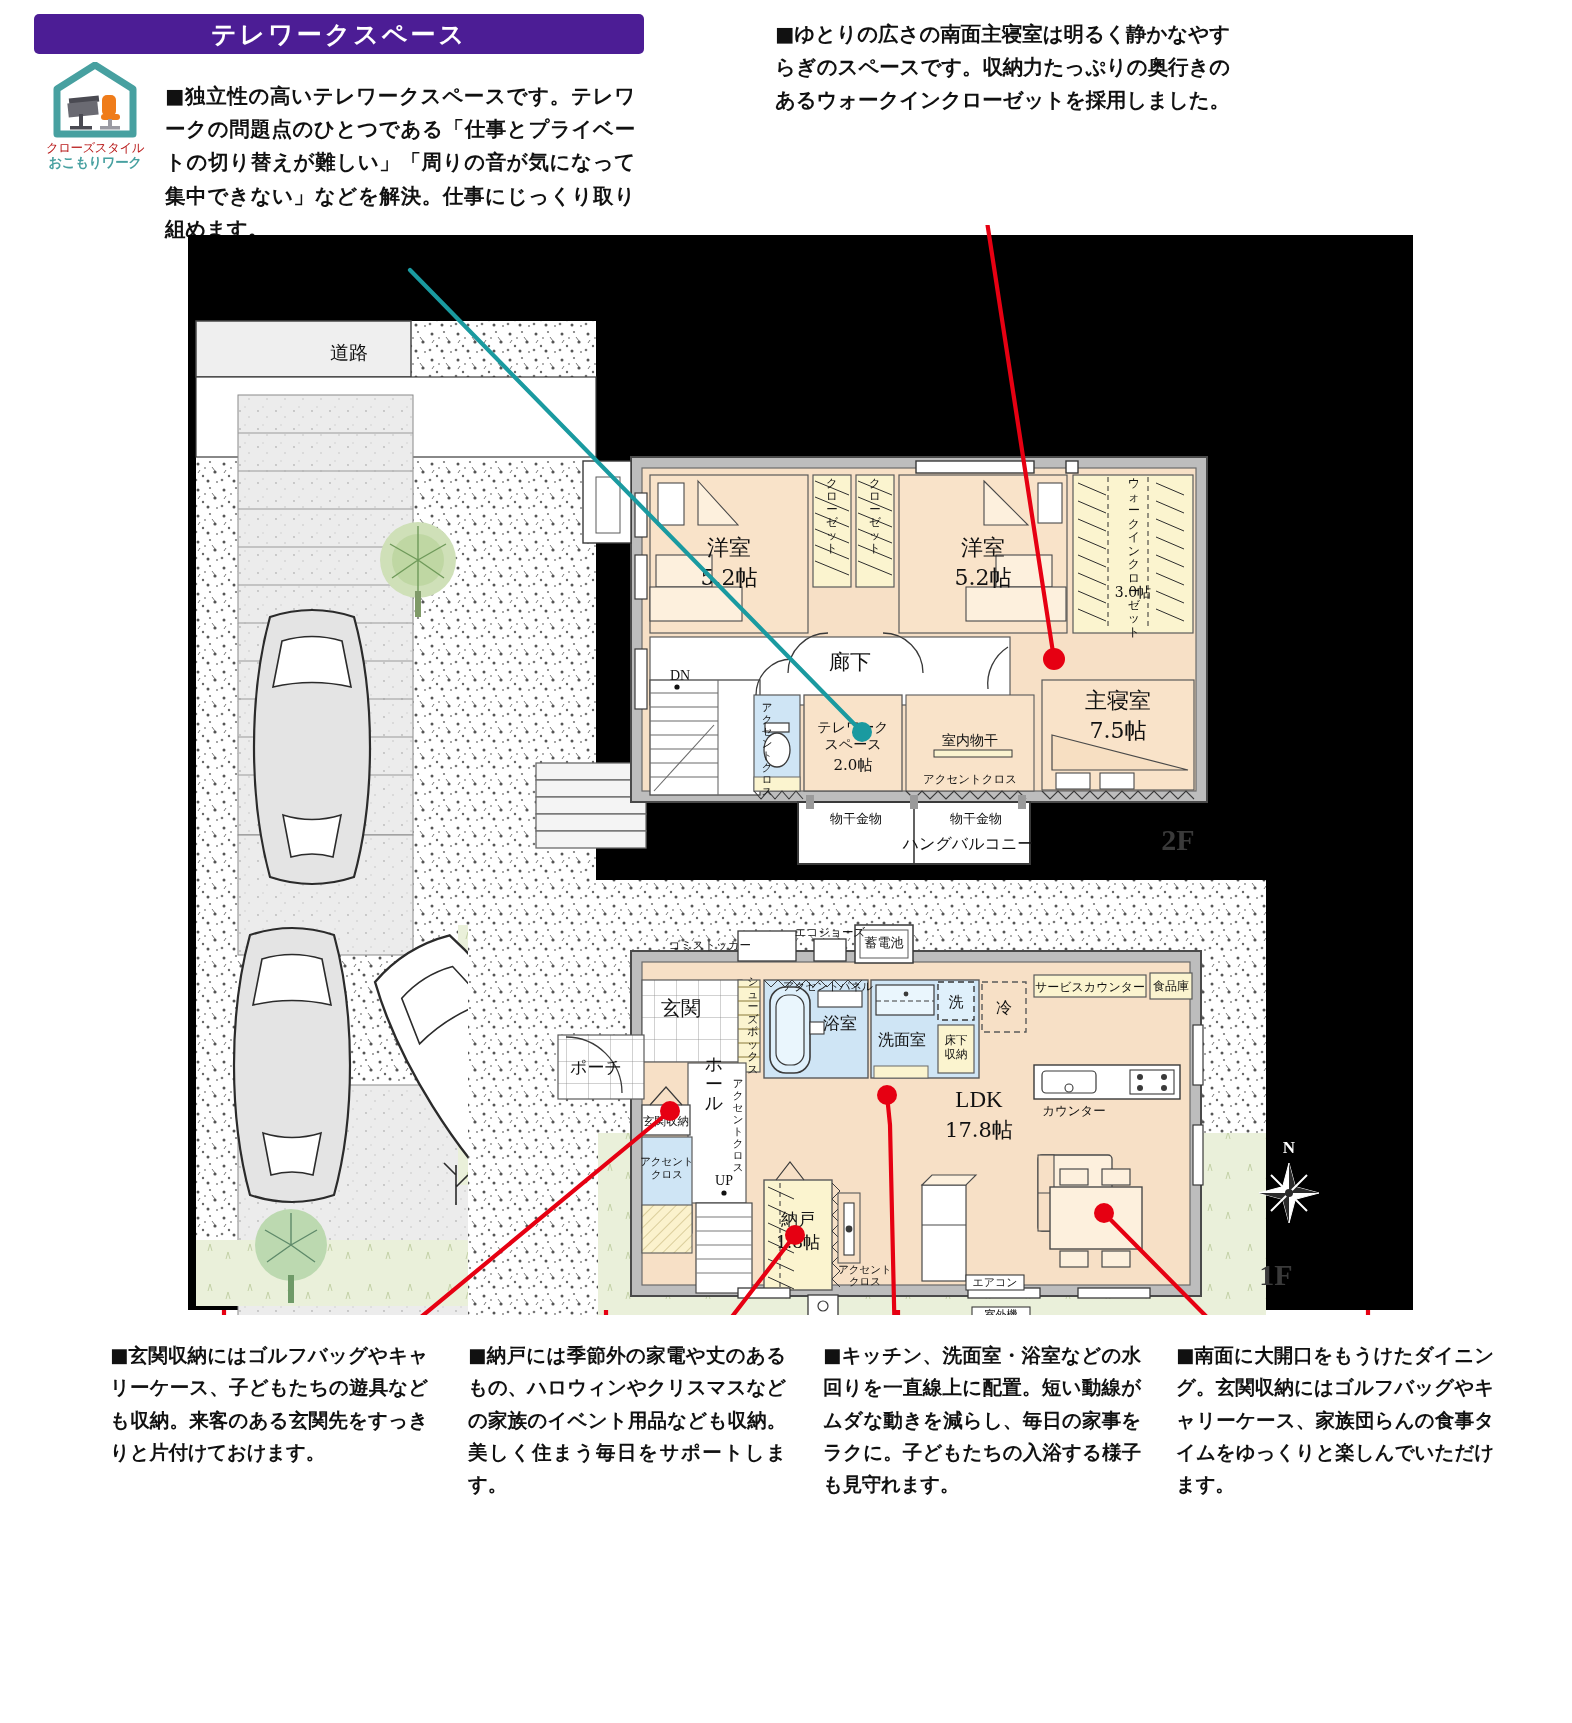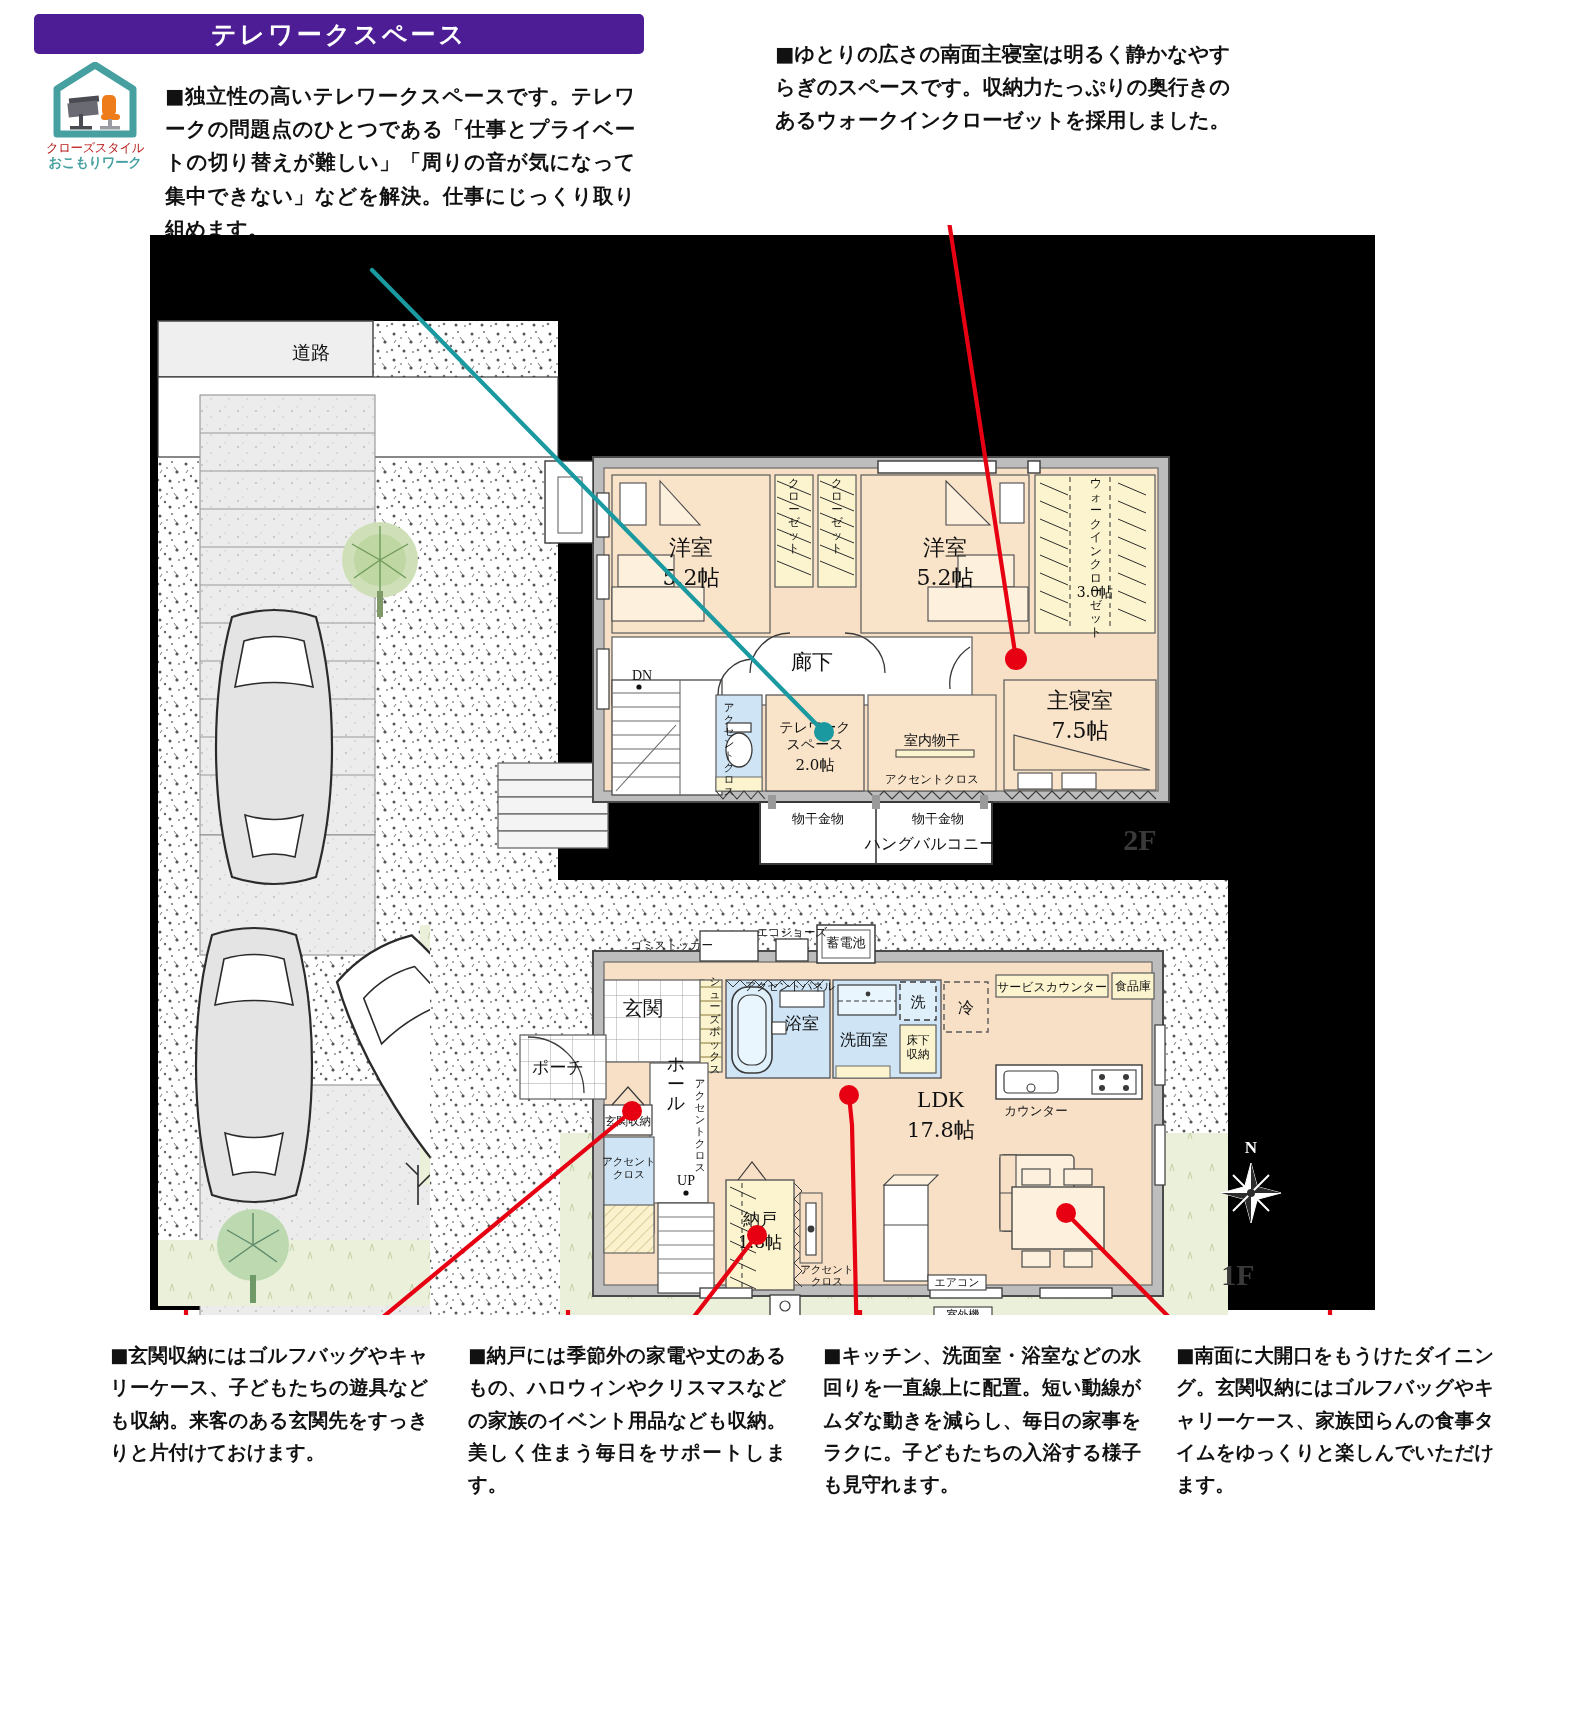--- a/index.html
+++ b/index.html
@@ -28,24 +28,24 @@
     font-family:"DejaVu Sans","Liberation Sans",sans-serif; }
   #style-badge .b2{ font-size:13.5px; font-weight:bold; color:#47a0a0; letter-spacing:-.5px; line-height:1.25;
     font-family:Liberation Mono, monospace;}
 
   .jp-body{
     font-family:"DejaVu Serif","Liberation Serif",serif;
     font-weight:bold; font-size:20.5px; line-height:1.62; color:#111;
     letter-spacing:-0.2px; text-align:justify;
   }
   #lead-text{ position:absolute; left:165px; top:80px; width:470px; }
-  #top-right-text{ position:absolute; left:775px; top:38px; width:455px; }
+  #top-right-text{ position:absolute; left:775px; top:18px; width:455px; }
 
   
-  #plan{ position:absolute; left:0; top:225px; width:1572px; height:1090px; }
+  #plan{ position:absolute; left:0; top:225px; width:1572px; height:1090px;padding-left:38px; }
   #plan svg{ display:block; }
 
   
   #captions{ position:absolute; left:0; top:1340px; width:1572px; height:330px;margin-left:48px; }
   .cap{ position:absolute; width:318px; }
   .cap .ctext{
     font-family:"DejaVu Serif","Liberation Serif",serif;
     font-weight:bold; font-size:19.5px; line-height:1.66; color:#111;
     letter-spacing:-0.3px; text-align:justify; text-indent:0;
   }

